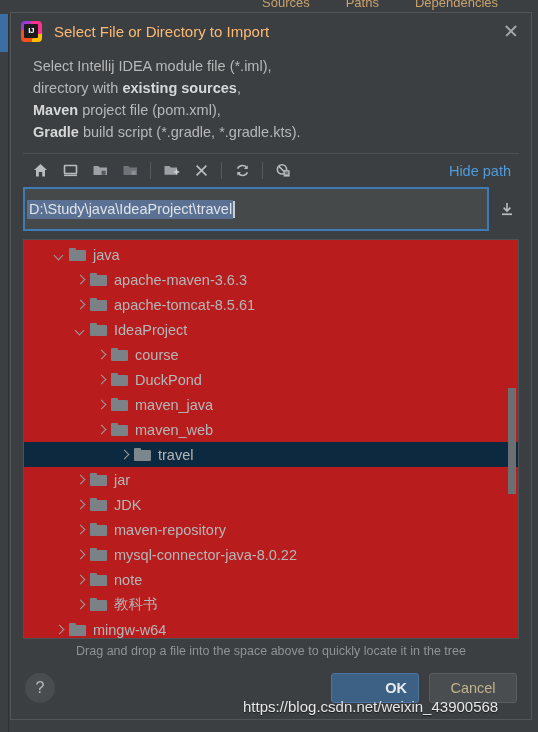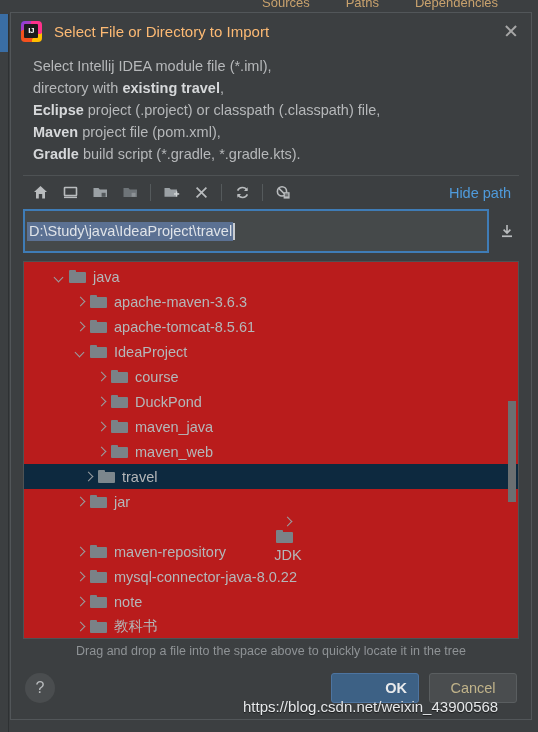--- a/index.html
+++ b/index.html
@@ -268,22 +268,21 @@
     <div id="ij-logo">
       <div class="blob"></div>
         <div class="plate"></div>
     </div>
     <div id="title-text">Select File or Directory to Import</div>
     <div id="close-btn"></div>
   </div>
 
   <div id="desc">
       <div><span>Select Intellij IDEA module file (*.iml),</span></div>
-      <div><span>directory with </span><b>existing travel</b><span>,</span></div>
-      <div><b>Eclipse</b><span> project (.project) or classpath (.classpath) file,</span></div>
+      <div><span>directory with </span><b>existing sources</b><span>,</span></div>
       <div><b>Maven</b><span> project file (pom.xml),</span></div>
       <div><b>Gradle</b><span> build script (*.gradle, *.gradle.kts).</span></div>
     </div>
 
   <div id="toolbar">
     <div class="tb-btn" title="home">
       <svg width="17" height="17" viewBox="0 0 17 17">
           <path d="M8.5 2 L15 8 L13 8 L13 14.5 L10.2 14.5 L10.2 10 L6.8 10 L6.8 14.5 L4 14.5 L4 8 L2 8 Z" fill="#b9bcbe"></path>
         </svg>
     </div>
@@ -388,31 +387,31 @@
         <div class="row" style="padding-left: 69px;">
           <span class="chev right"></span>
           <span class="folder"></span>
           <span>maven_java</span>
         </div>
         <div class="row" style="padding-left: 69px;">
           <span class="chev right"></span>
           <span class="folder"></span>
           <span>maven_web</span>
         </div>
-        <div class="row selected" style="padding-left: 56px;">
+        <div class="row selected" style="padding-left: 92px;">
           <span class="chev right"></span>
           <span class="folder"></span>
           <span>travel</span>
         </div>
         <div class="row" style="padding-left: 48px;">
           <span class="chev right"></span>
           <span class="folder"></span>
           <span>jar</span>
         </div>
-        <div class="row" style="padding-left: 48px; flex-direction: column;">
+        <div class="row" style="padding-left: 48px;">
           <span class="chev right"></span>
           <span class="folder"></span>
           <span>JDK</span>
         </div>
         <div class="row" style="padding-left: 48px;">
           <span class="chev right"></span>
           <span class="folder"></span>
           <span>maven-repository</span>
         </div>
         <div class="row" style="padding-left: 48px;">

